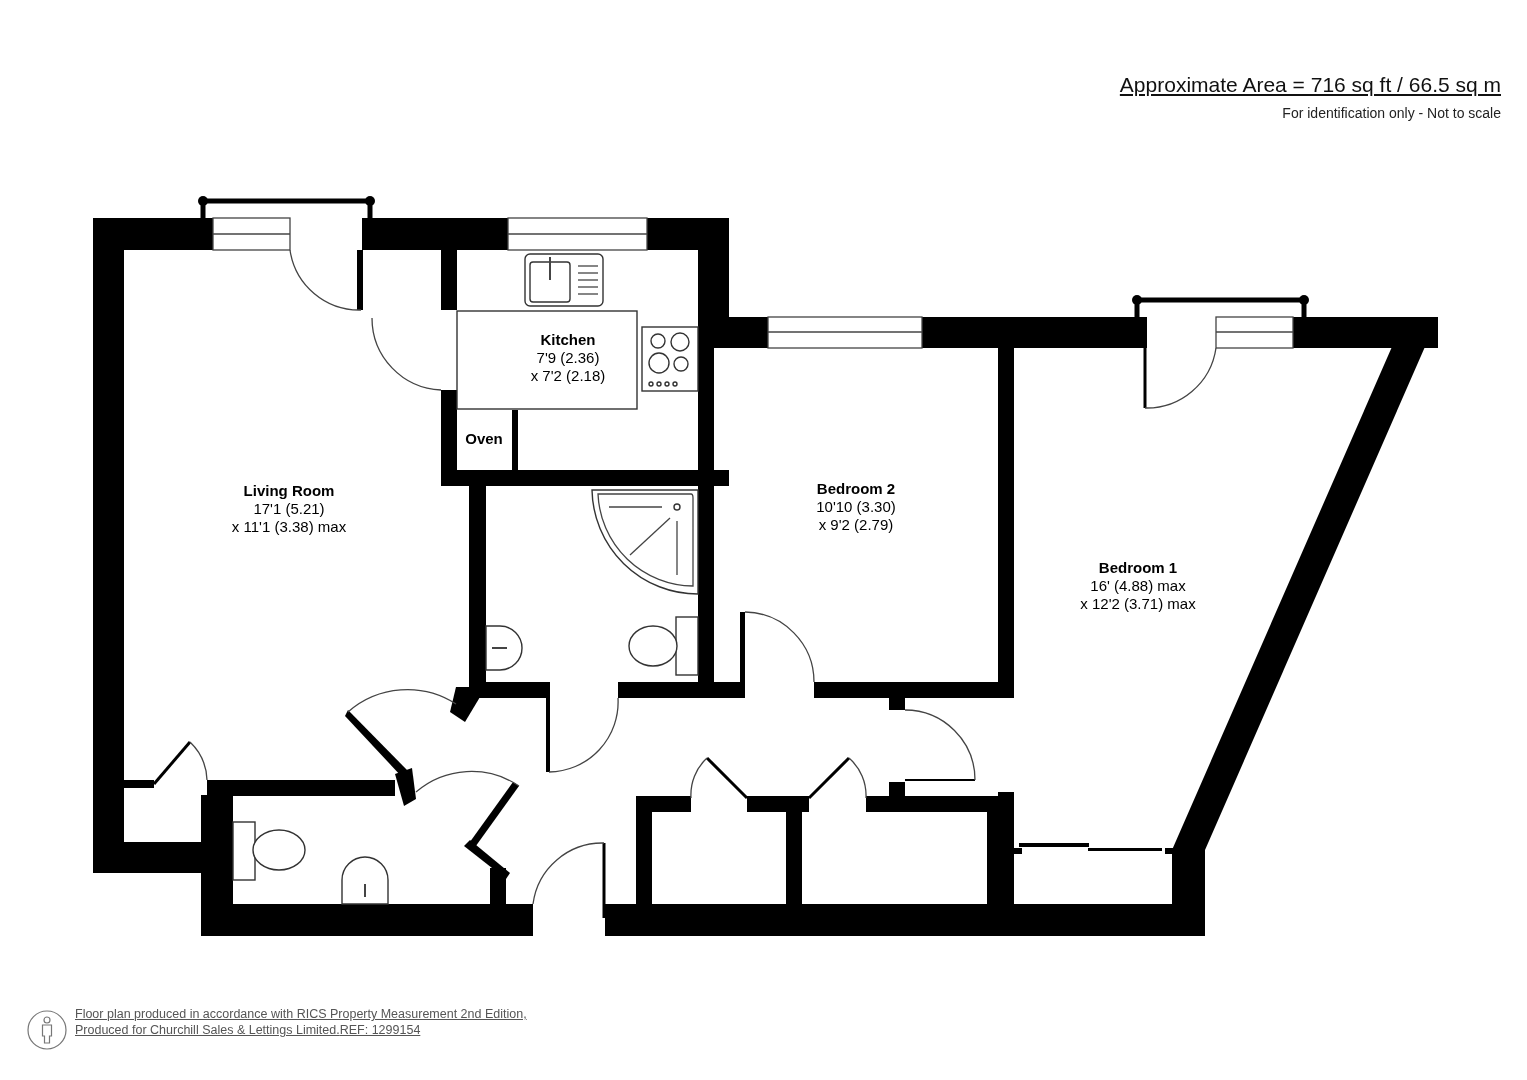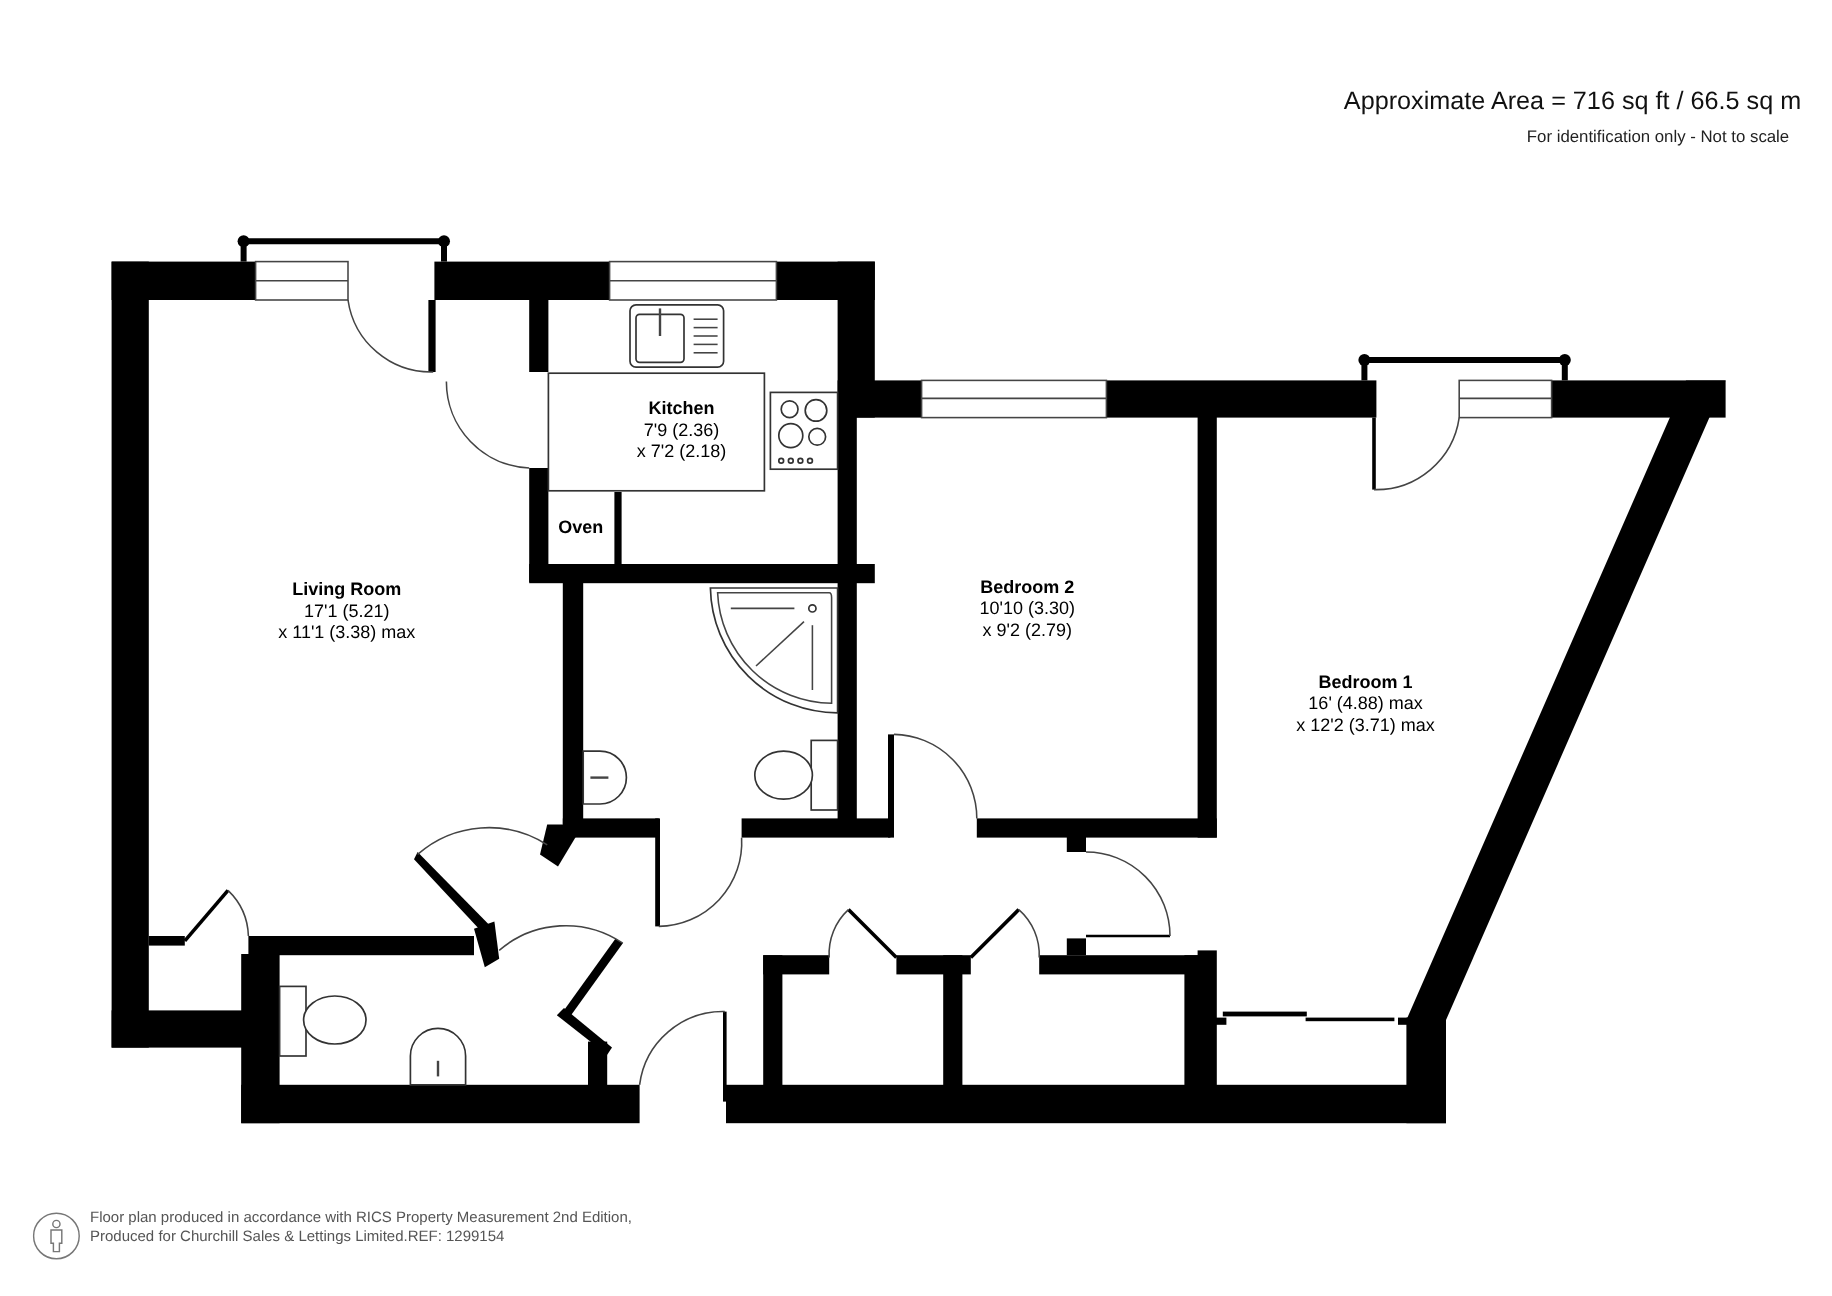--- a/index.html
+++ b/index.html
@@ -5,23 +5,23 @@
   html, body { margin: 0; padding: 0; background: #ffffff; }
   body { width: 1527px; height: 1080px; position: relative; overflow: hidden; font-family: "Liberation Sans", sans-serif; color: #000; }
   #plan { position: absolute; left: 0; top: 0; width: 1527px; height: 1080px; }
   .wall { fill: #000; }
   .thin { fill: none; stroke: #444; stroke-width: 1.3; }
   .fix { fill: #fff; stroke: #333; stroke-width: 1.4; }
   .win { fill: #fff; stroke: #444; stroke-width: 1.3; }
   .rail { stroke: #000; stroke-width: 5; fill: none; }
   .room-name { font-family: "Liberation Sans", sans-serif; font-weight: bold; font-size: 15px; text-anchor: middle; }
   .room-dim { font-family: "Liberation Sans", sans-serif; font-size: 15px; text-anchor: middle; }
-  .area-title { position: absolute; right: 26px; top: 73px; font-size: 21px; color: #111; white-space: nowrap; }
-  .area-sub { position: absolute; right: 36px; top: 105px; font-size: 14px; color: #222; white-space: nowrap; }
-  .footer { position: absolute; left: 75px; top: 1007px; font-size: 12.5px; line-height: 15.5px; color: #555; }
+  .area-title { position: absolute; right: 26px; top: 73px; font-size: 21px; color: #111; white-space: nowrap; text-decoration: underline; }
+  .area-sub { position: absolute; right: 26px; top: 105px; font-size: 14px; color: #222; white-space: nowrap; }
+  .footer { position: absolute; left: 75px; top: 1007px; font-size: 12.5px; line-height: 15.5px; color: #555; text-decoration: underline; }
   .footer .line { white-space: nowrap; }
   .footer .copy { margin-left: 10px; }
   .footer .ref { }
   .person-icon { position: absolute; left: 27px; top: 1010px; width: 40px; height: 40px; }
 </style>
 </head>
 <body>
 
 <div class="area-title">Approximate Area = 716 sq ft / 66.5 sq m</div>
 <div class="area-sub">For identification only - Not to scale</div>

